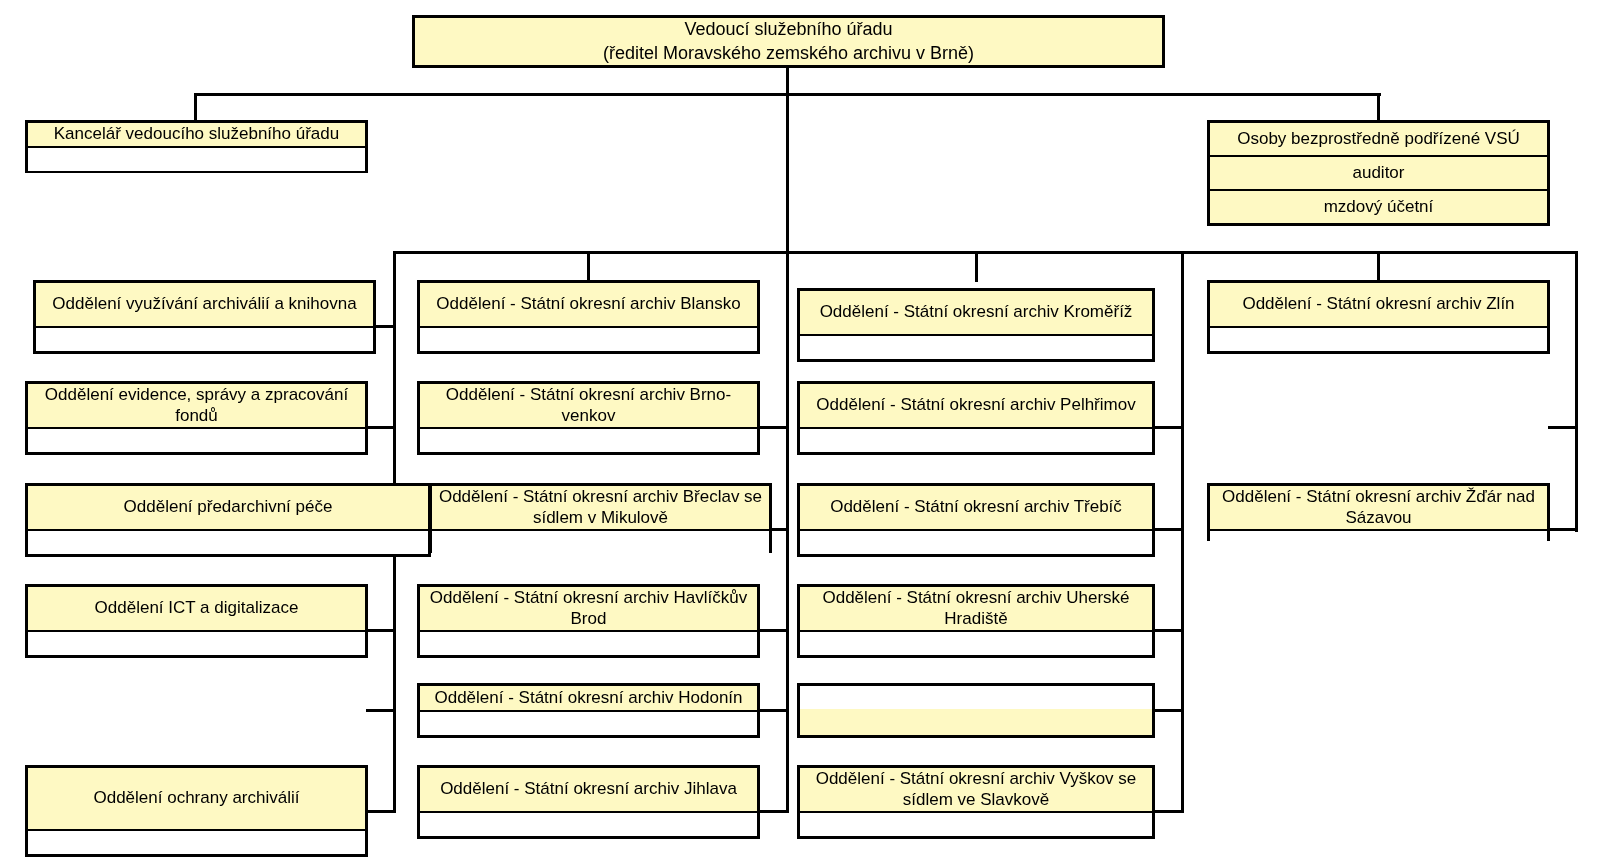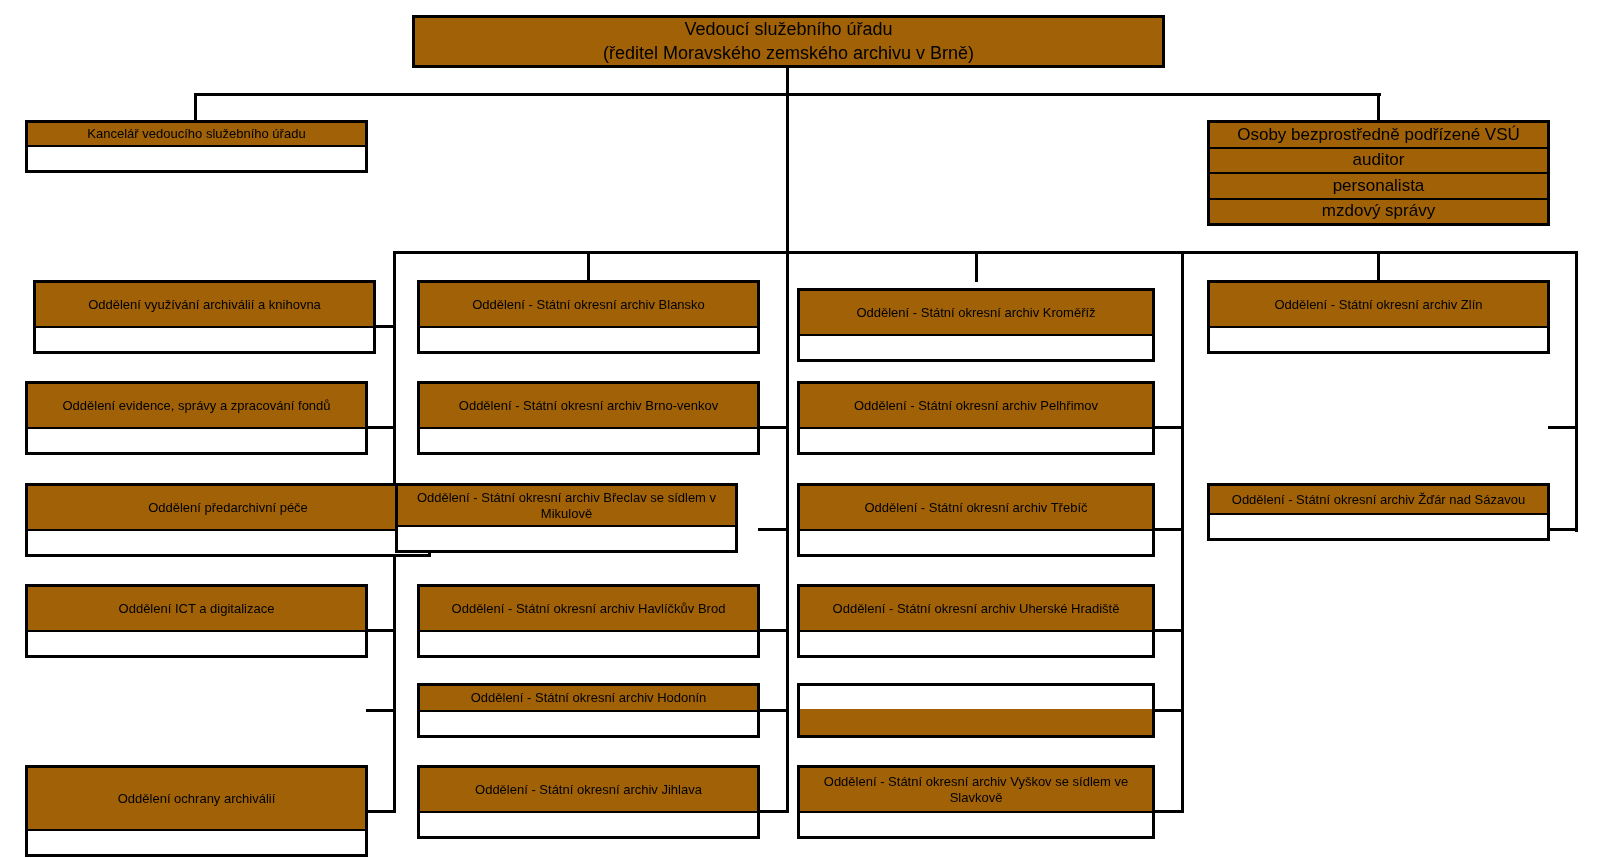--- a/index.html
+++ b/index.html
@@ -2,26 +2,26 @@
 <html><head>
 <meta charset="utf-8">
 <style>
   html,body{margin:0;padding:0;background:#ffffff;}
   #canvas{
     position:relative;width:1600px;height:858px;background:#ffffff;
     font-family:"Liberation Sans","DejaVu Sans",sans-serif;color:#000;
     overflow:hidden;
   }
   .node{
-    position:absolute;border:3px solid #000;background:#a16207;
+    position:absolute;border:3px solid #000;background:#fef9c3;
     box-sizing:border-box;display:flex;flex-direction:column;
   }
   .node-title{
     flex:1;display:flex;align-items:center;justify-content:center;
-    text-align:center;font-size:13px;line-height:1.22;padding:1px 3px;
+    text-align:center;font-size:17px;line-height:1.22;padding:1px 3px;
     border-bottom:2px solid #000;
   }
   .node-sub{height:23px;flex:none;background:#fff;}
   .top-title{flex:1;display:flex;flex-direction:column;align-items:center;justify-content:center;
     text-align:center;font-size:18px;line-height:1.3;}
   .stack-row{
     flex:1;display:flex;align-items:center;justify-content:center;
     text-align:center;font-size:17px;border-top:2px solid #000;padding:0 3px;
   }
   .stack-row:first-child{border-top:none;}
@@ -74,22 +74,21 @@
   </div>
 
   <div class="node" style="left:25px;top:120px;width:343px;height:53px">
     <div class="node-title">Kancelář vedoucího služebního úřadu</div>
     <div class="node-sub"></div>
   </div>
 
   <div class="node" style="left:1207px;top:120px;width:343px;height:106px">
     <div class="stack-row">Osoby bezprostředně podřízené VSÚ</div>
     <div class="stack-row">auditor</div>
-    <div class="stack-row">personalista</div>
-    <div class="stack-row">mzdový správy</div>
+    <div class="stack-row">mzdový účetní</div>
   </div>
 
   <div class="node" style="left:33px;top:280px;width:343px;height:74px">
     <div class="node-title">Oddělení využívání archiválií a knihovna</div>
     <div class="node-sub"></div>
   </div>
   <div class="node" style="left:25px;top:381px;width:343px;height:74px">
     <div class="node-title">Oddělení evidence, správy a zpracování fondů</div>
     <div class="node-sub"></div>
   </div>
@@ -107,21 +106,21 @@
   </div>
 
   <div class="node" style="left:417px;top:280px;width:343px;height:74px">
     <div class="node-title">Oddělení - Státní okresní archiv Blansko</div>
     <div class="node-sub"></div>
   </div>
   <div class="node" style="left:417px;top:381px;width:343px;height:74px">
     <div class="node-title">Oddělení - Státní okresní archiv Brno-venkov</div>
     <div class="node-sub"></div>
   </div>
-  <div class="node" style="left:395px;top:483px;width:343px;height:70px">
+  <div class="node" style="left:429px;top:483px;width:343px;height:70px">
     <div class="node-title">Oddělení - Státní okresní archiv Břeclav se sídlem v Mikulově</div>
     <div class="node-sub"></div>
   </div>
   <div class="node" style="left:417px;top:584px;width:343px;height:74px">
     <div class="node-title">Oddělení - Státní okresní archiv Havlíčkův Brod</div>
     <div class="node-sub"></div>
   </div>
   <div class="node" style="left:417px;top:683px;width:343px;height:55px">
     <div class="node-title">Oddělení - Státní okresní archiv Hodonín</div>
     <div class="node-sub"></div>

